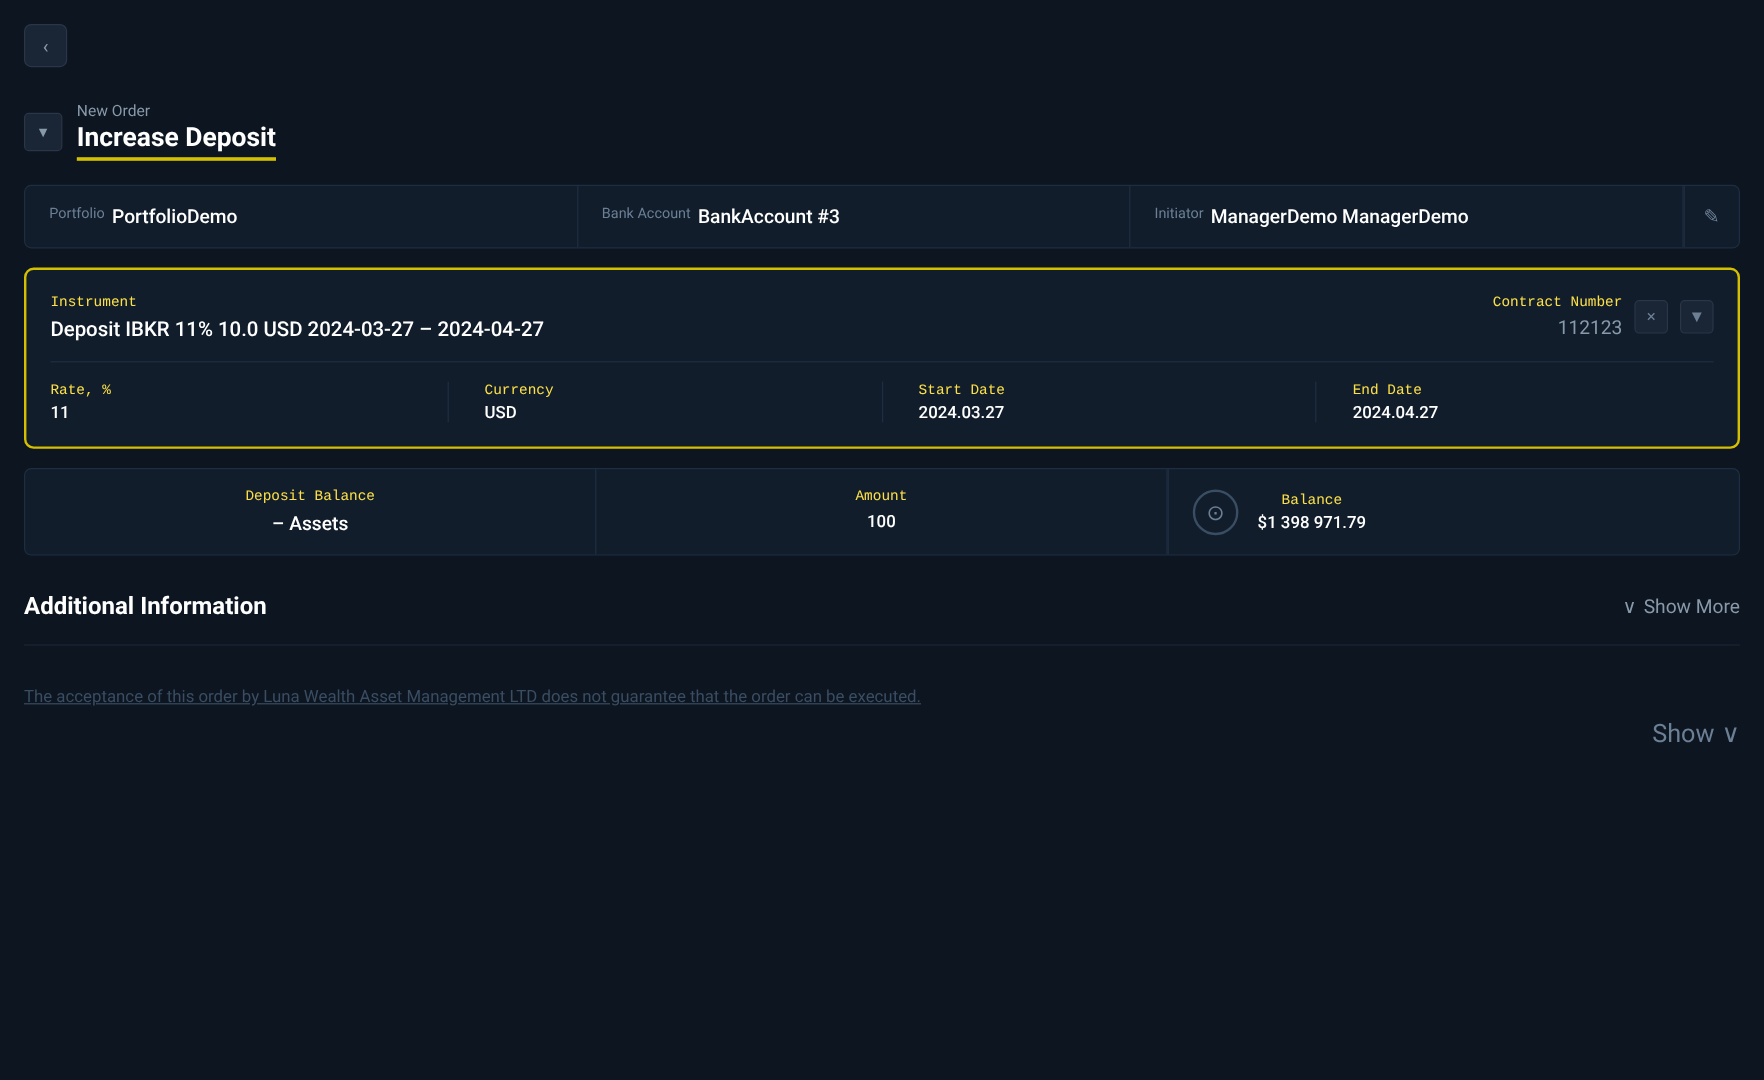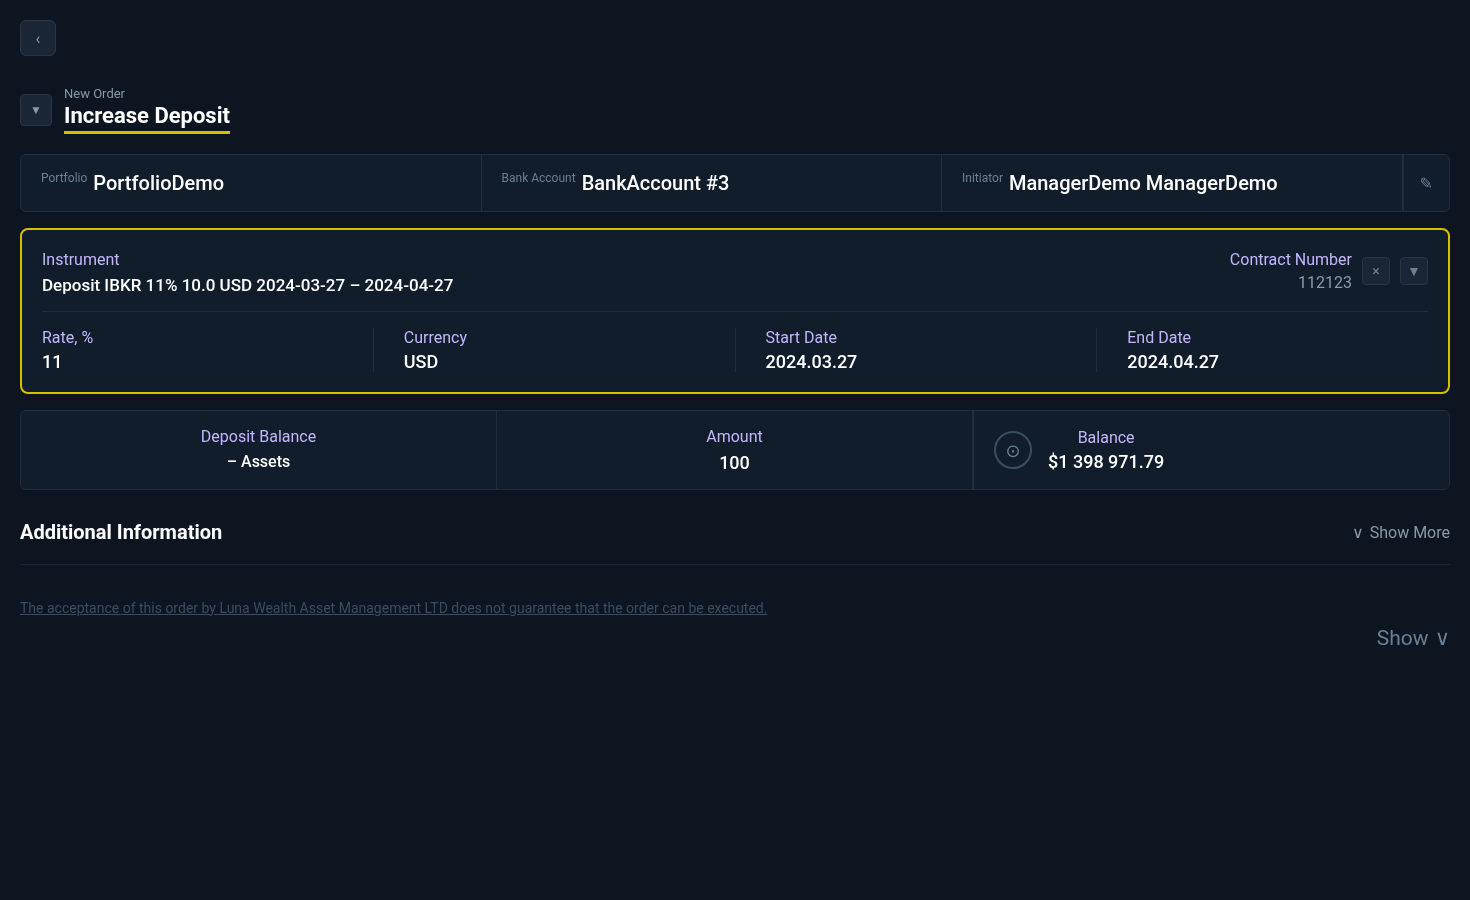--- a/index.html
+++ b/index.html
@@ -88,21 +88,21 @@
     .info-bar-item:not(:last-child) {
       border-right: 1px solid #1e2e42;
     }
 
     .info-label {
       font-size: 12px;
       color: #6b7f95;
     }
 
     .info-value {
-      font-size: 20px;
+      font-size: 16px;
       color: #ffffff;
       font-weight: 500;
     }
 
     .info-bar-edit {
       display: flex;
       align-items: center;
       padding: 0 16px;
       border-left: 1px solid #1e2e42;
       cursor: pointer;
@@ -162,26 +162,27 @@
       gap: 4px;
     }
 
     .instrument-field:not(:last-child) {
       border-right: 1px solid #1e2e42;
       padding-right: 30px;
       margin-right: 30px;
     }
 
     .field-label {
-      font-size: 16px;
-      color: #c4b5fd;
+      font-size: 12px;
+      color: #fde047;
+      font-family: Liberation Mono, monospace;
     }
 
     .field-value {
-      font-size: 18px;
+      font-size: 14px;
       color: #ffffff;
       font-weight: 500;
     }
 
     .icon-btn {
       width: 28px;
       height: 28px;
       background: #1a2535;
       border: 1px solid #2a3548;
       border-radius: 4px;

